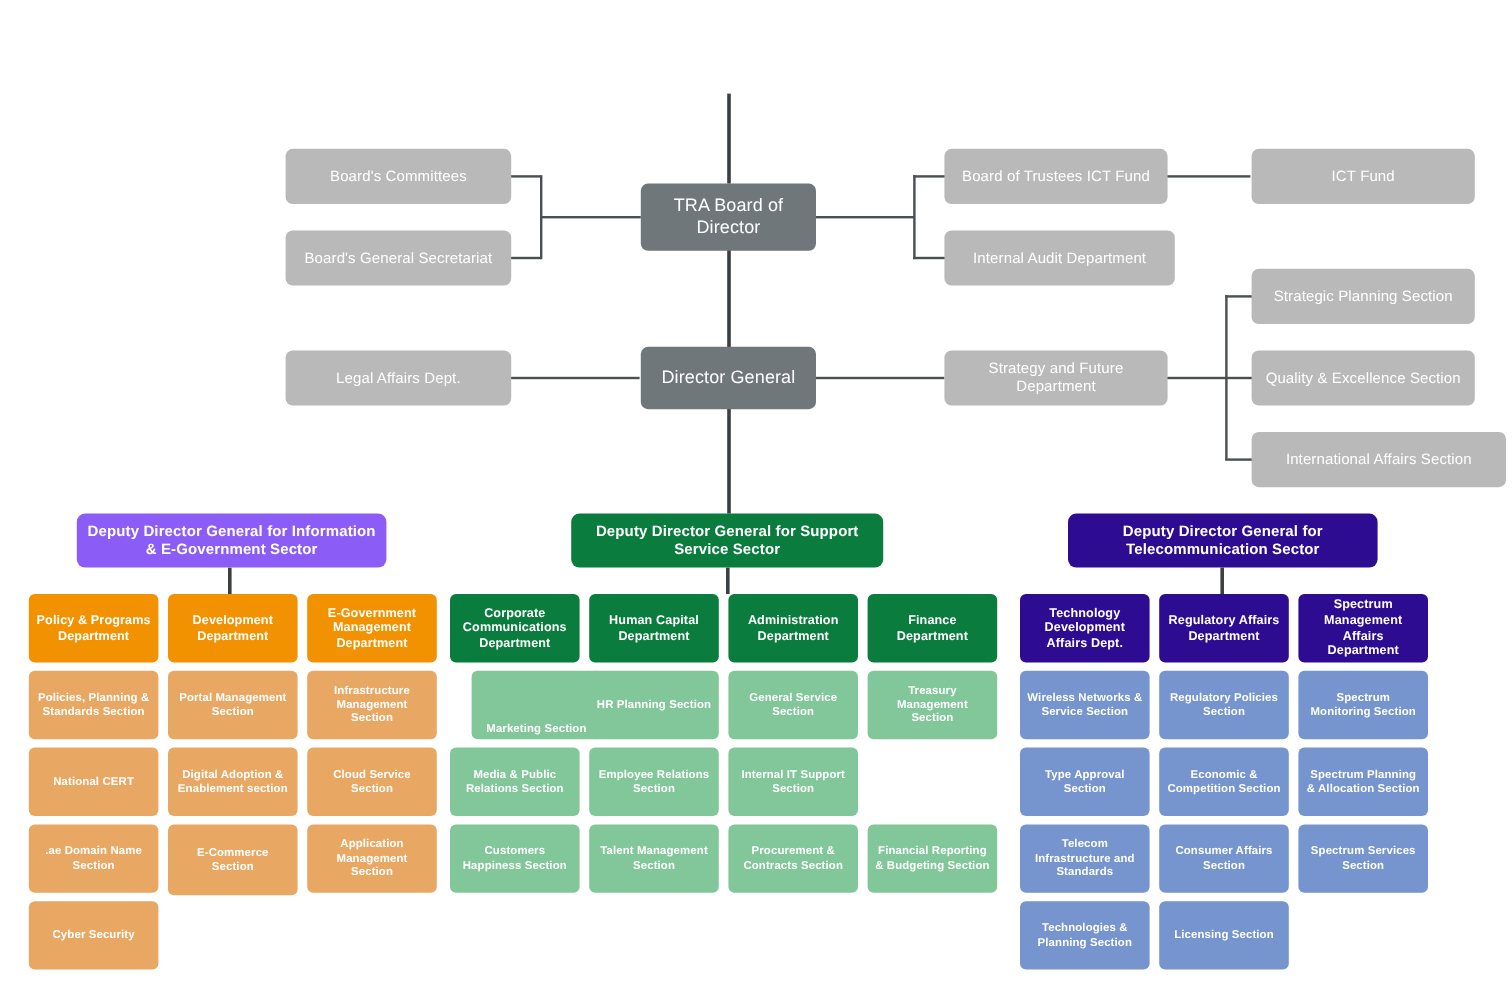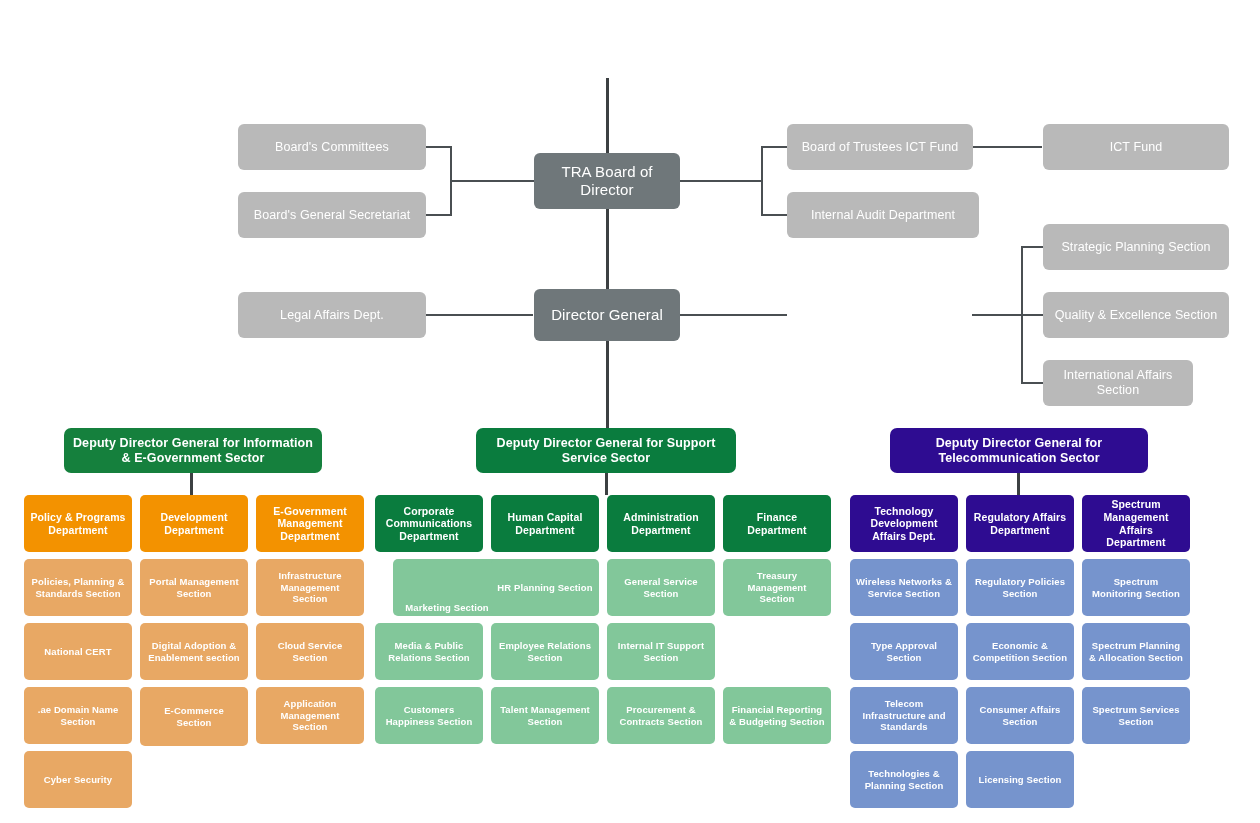--- a/index.html
+++ b/index.html
@@ -40,21 +40,21 @@
     background:#b9b9b9;
     font-size:12.5px;
   }
 
   
   .sector-head{
     font-size:12.5px;
     font-weight:bold;
     border-radius:7px;
   }
-  .sec-orange{background:#15803d;}
+  .sec-orange{background:#8b5cf6;}
   .sec-green{background:#0a7c3e;}
   .sec-purple{background:#2e0c91;}
 
   
   .dept{
     font-size:10.5px;
     font-weight:bold;
     border-radius:5px;
   }
   .dept-orange{background:#f39200;}
@@ -141,30 +141,33 @@
   </div>
 
   <div class="node gray" style="left:1043px;top:124px;width:186px;height:46px;">
     <span>ICT Fund</span>
   </div>
 
   <div class="node gray" style="left:238px;top:292px;width:188px;height:46px;">
     <span>Legal Affairs Dept.</span>
   </div>
 
+  <div class="node gray" style="left:787px;top:292px;width:186px;height:46px;">
+    <span>Strategy and Future Department</span>
+  </div>
 
   <div class="node gray" style="left:1043px;top:224px;width:186px;height:46px;">
     <span>Strategic Planning Section</span>
   </div>
 
   <div class="node gray" style="left:1043px;top:292px;width:186px;height:46px;">
     <span>Quality &amp; Excellence Section</span>
   </div>
 
-  <div class="node gray" style="left:1043px;top:360px;width:150px;height:46px;">
+  <div class="node gray" style="left:1043px;top:360px;width:212px;height:46px;">
     <span>International Affairs Section</span>
   </div>
 
   <div class="node sector-head sec-orange" style="left:64px;top:428px;width:258px;height:45px;">
     <span>Deputy Director General for Information &amp; E-Government Sector</span>
   </div>
 
   <div class="node sector-head sec-green" style="left:476px;top:428px;width:260px;height:45px;">
     <span>Deputy Director General for Support Service Sector</span>
   </div>

